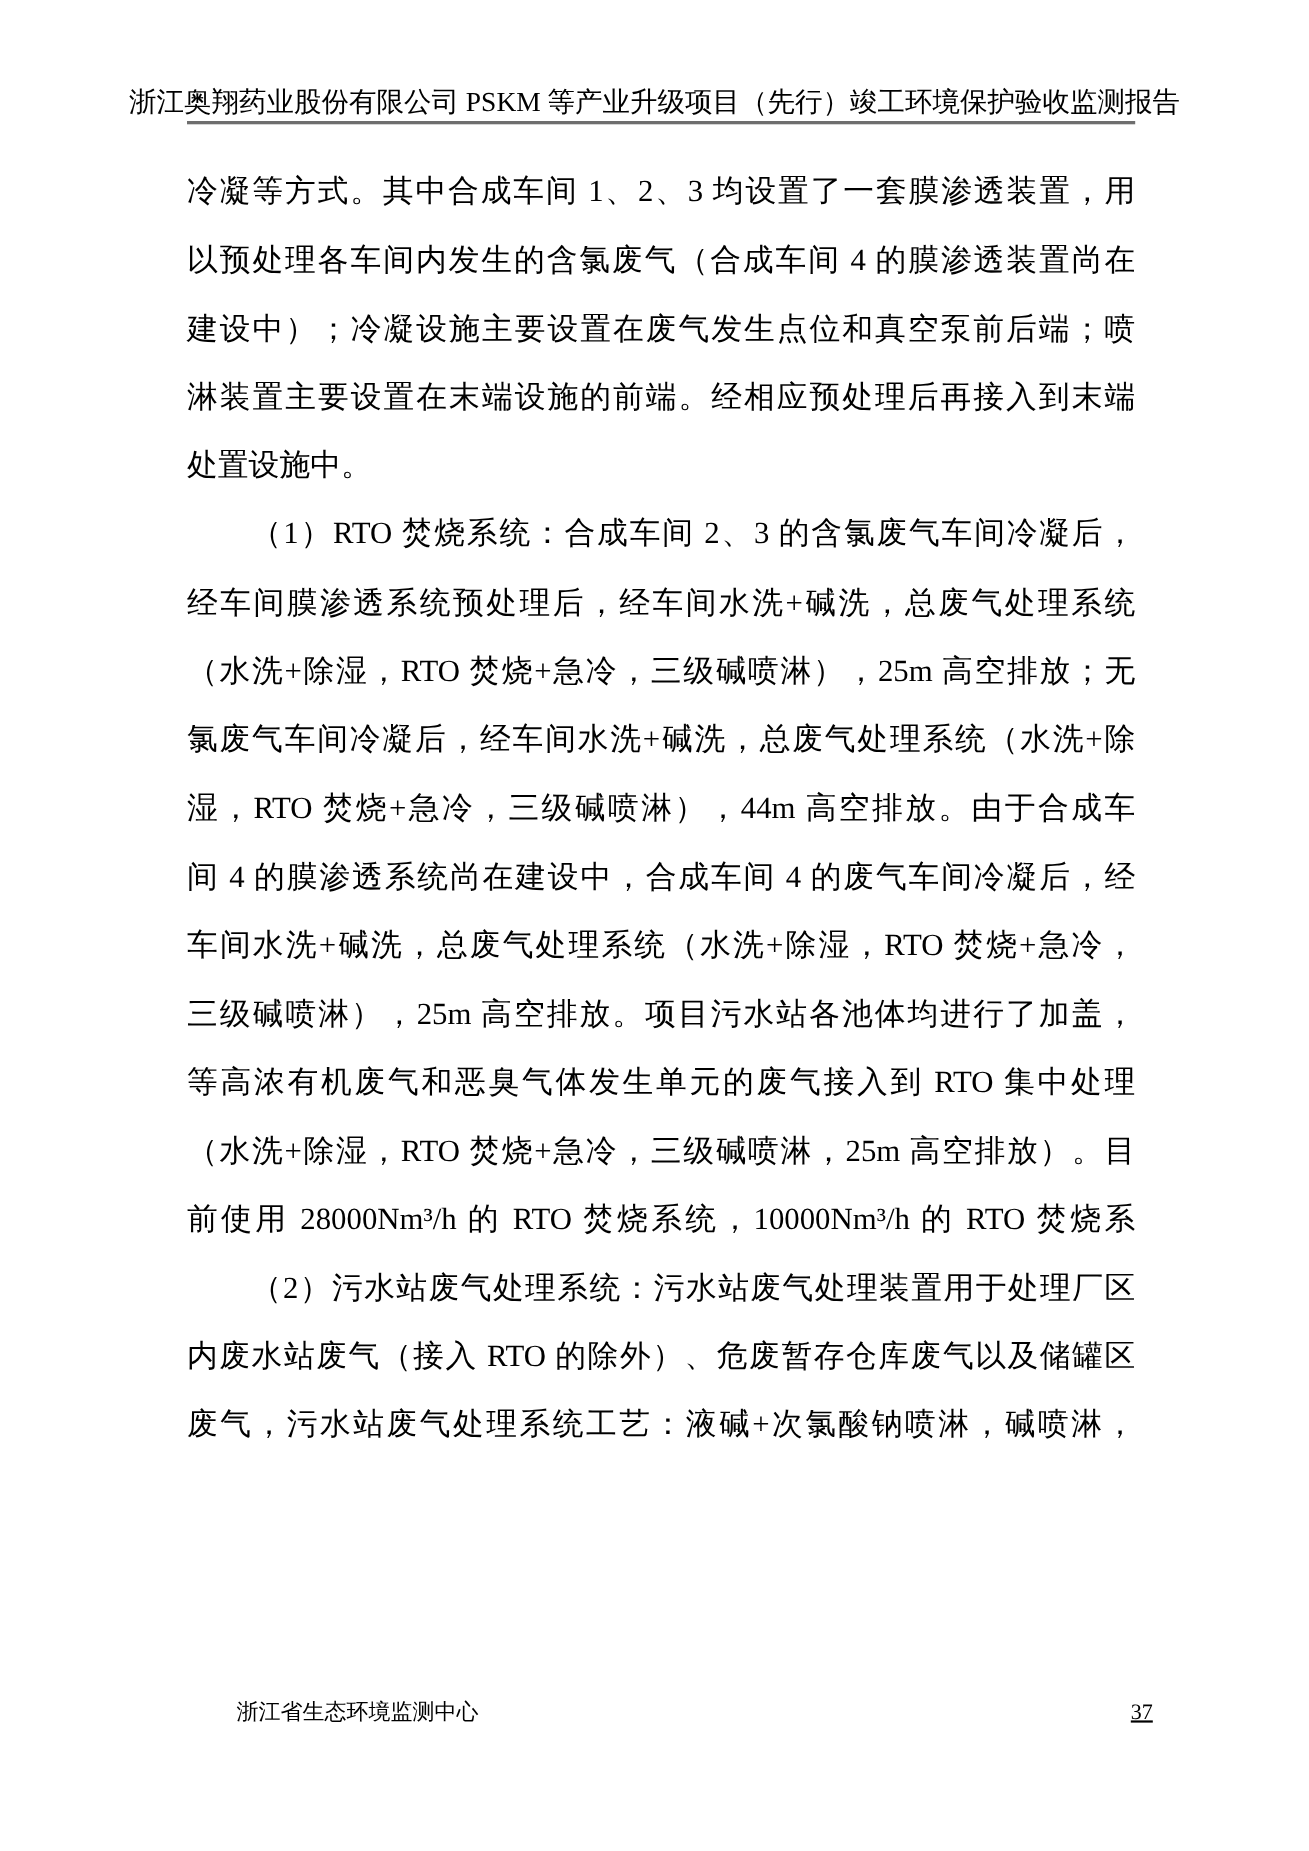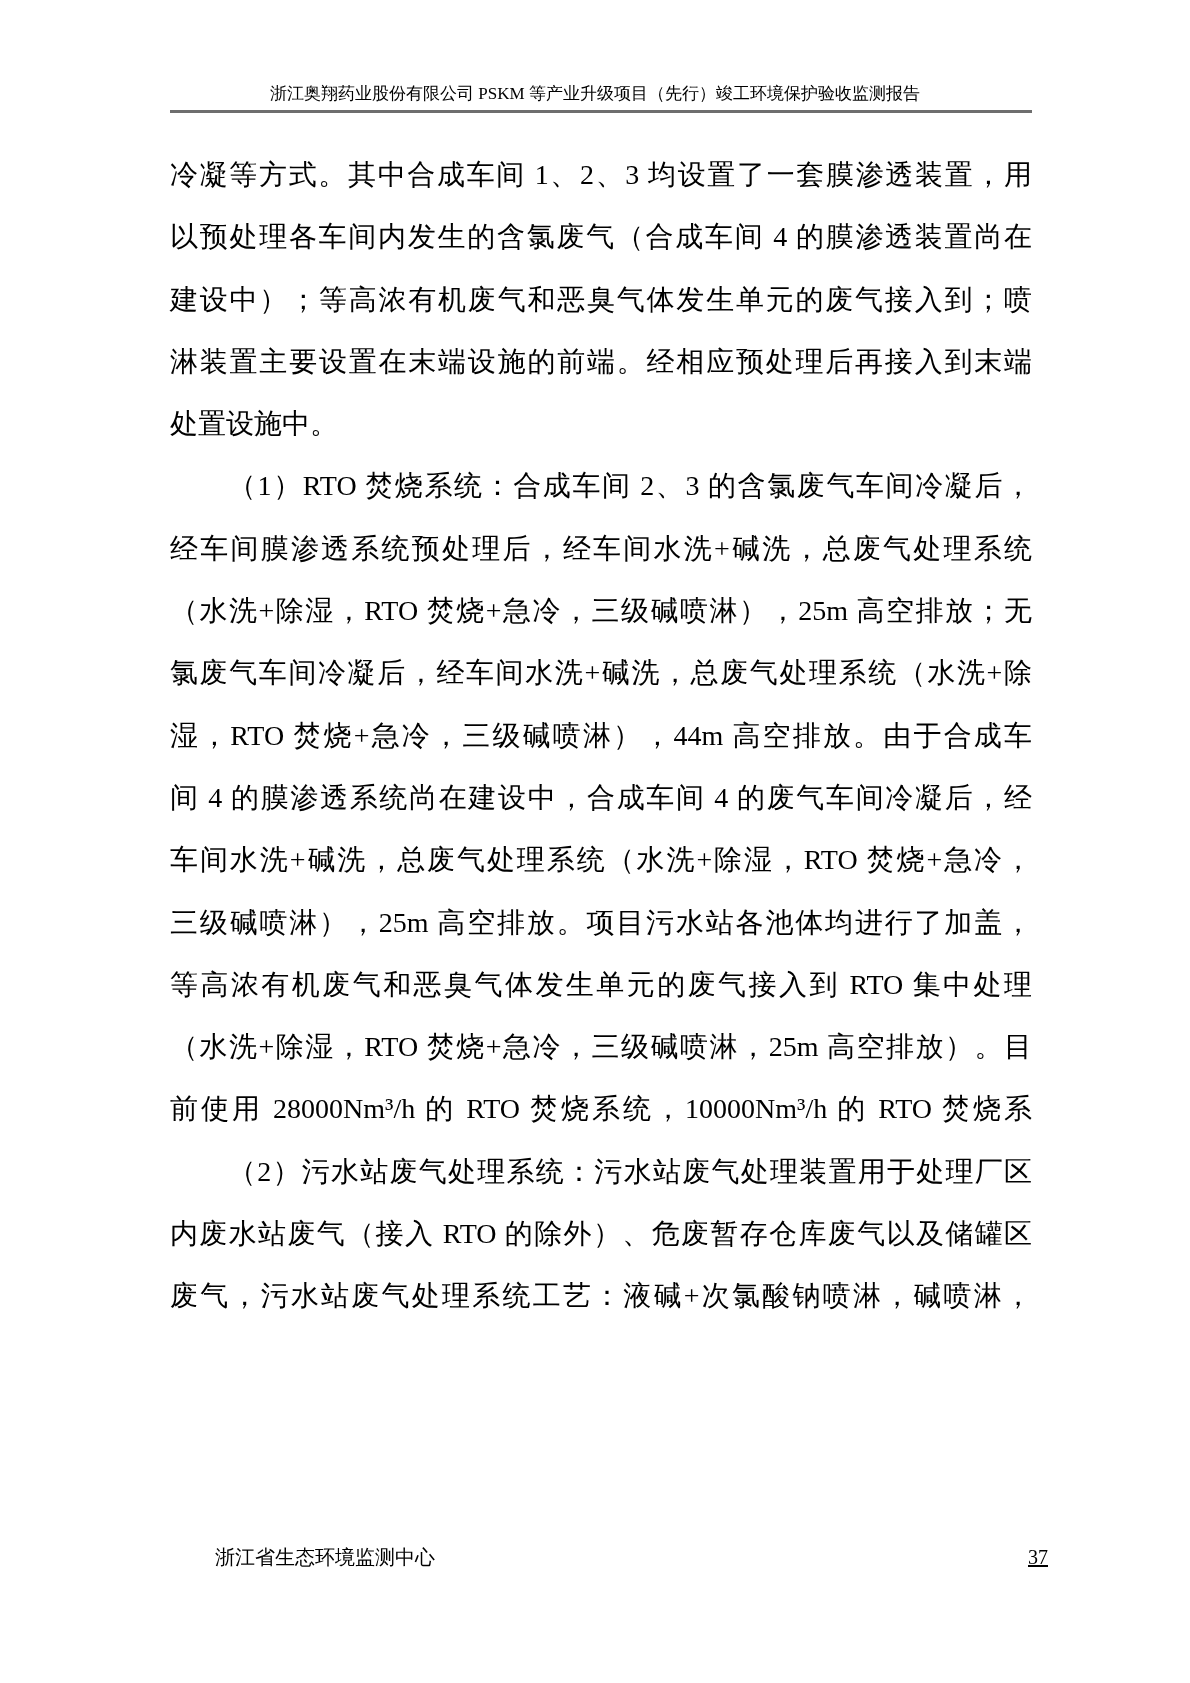--- a/index.html
+++ b/index.html
@@ -15,21 +15,21 @@
     color: #000000;
     font-family: "Liberation Serif", "DejaVu Serif", serif;
     overflow: hidden;
   }
   .header-title {
     position: absolute;
     top: 82px;
     left: 0;
     width: 100%;
     text-align: center;
-    font-size: 17px;
+    font-size: 25px;
     line-height: 24px;
     color: #000000;
     white-space: nowrap;
   }
   .header-rule {
     position: absolute;
     top: 110px;
     left: 170px;
     width: 862px;
     height: 3px;
@@ -85,21 +85,21 @@
 
 <div class="page">
 
   <div class="header-title">浙江奥翔药业股份有限公司 PSKM 等产业升级项目（先行）竣工环境保护验收监测报告</div>
 
   <div class="header-rule"></div>
 
   <div class="doc-body">
     <div class="line">冷凝等方式。其中合成车间 1、2、3 均设置了一套膜渗透装置，用</div>
     <div class="line">以预处理各车间内发生的含氯废气（合成车间 4 的膜渗透装置尚在</div>
-    <div class="line">建设中）；等高浓有机废气和恶臭气体发生单元的废气接入到；喷</div>
+    <div class="line">建设中）；冷凝设施主要设置在废气发生点位和真空泵前后端；喷</div>
     <div class="line">淋装置主要设置在末端设施的前端。经相应预处理后再接入到末端</div>
     <div class="line para-end">处置设施中。</div>
     <div class="line indent">（1）RTO 焚烧系统：合成车间 2、3 的含氯废气车间冷凝后，</div>
     <div class="line">经车间膜渗透系统预处理后，经车间水洗+碱洗，总废气处理系统</div>
     <div class="line">（水洗+除湿，RTO 焚烧+急冷，三级碱喷淋），25m 高空排放；无</div>
     <div class="line">氯废气车间冷凝后，经车间水洗+碱洗，总废气处理系统（水洗+除</div>
     <div class="line">湿，RTO 焚烧+急冷，三级碱喷淋），44m 高空排放。由于合成车</div>
     <div class="line">间 4 的膜渗透系统尚在建设中，合成车间 4 的废气车间冷凝后，经</div>
     <div class="line">车间水洗+碱洗，总废气处理系统（水洗+除湿，RTO 焚烧+急冷，</div>
     <div class="line">三级碱喷淋），25m 高空排放。项目污水站各池体均进行了加盖，</div>

